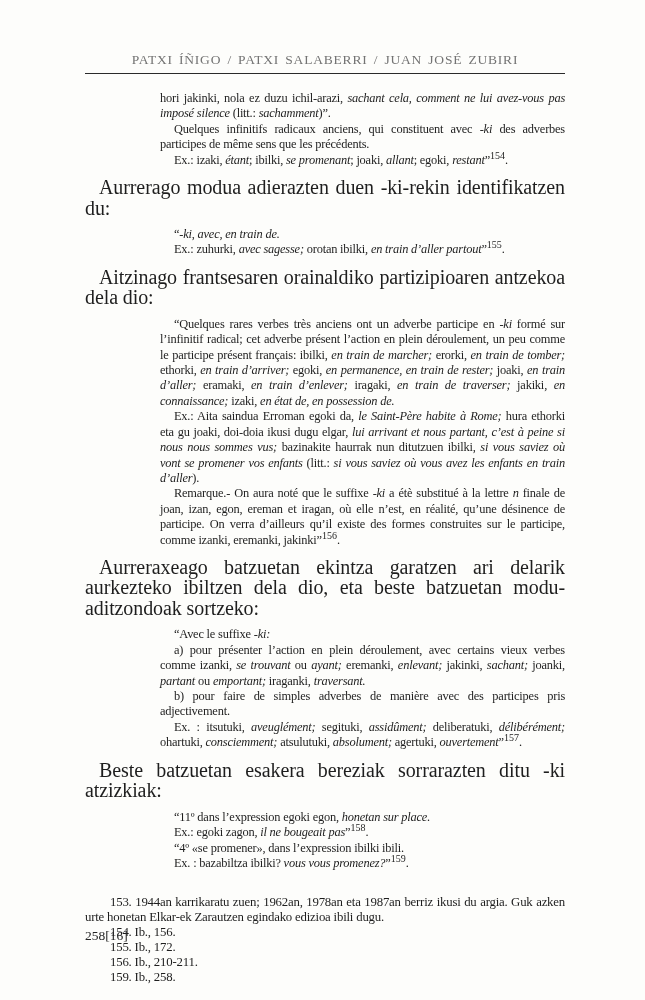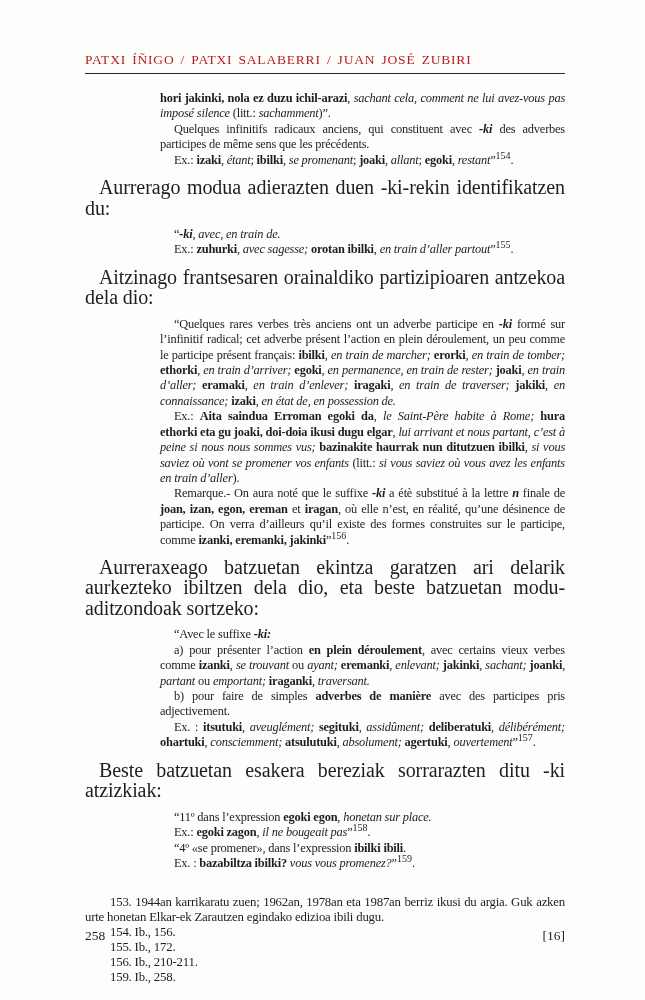--- a/index.html
+++ b/index.html
@@ -7,25 +7,25 @@
     width:645px;height:1000px;
     background:#fdfdfb;
     color:#1e1e1e;
     font-family:"Liberation Serif", serif;
     position:relative;
     box-sizing:border-box;
     padding:52px 80px 0 85px;
     overflow:hidden;
   }
   .running-header{
-    text-align:left;
+    text-align:center;
     font-size:13.5px;
     letter-spacing:.8px;
     word-spacing:2px;
-    color:#b91c1c;
+    color:#737373;
     white-space:nowrap;
   }
   .header-rule{
     border:none;
     border-top:1.6px solid #2a2a2a;
     margin:5px 0 0 0;
   }
   .content{text-align:justify;}
   .bodypar{
     font-size:20px;
@@ -35,41 +35,41 @@
   }
   .quote{
     font-size:12.4px;
     line-height:15.4px;
     letter-spacing:-.2px;
     margin:9px 0 9px 75px;
   }
   .content > .quote:first-child{margin-top:17px;}
   .par{margin:0;}
   .par.indent{text-indent:14px;}
-  .b{font-weight:bold;}
+  .b{font-weight:normal;}
   .i{font-style:italic;}
   sup{
     font-size:10px;
     line-height:0;
     vertical-align:super;
     letter-spacing:0;
   }
   .footnotes{
     margin-top:24px;
     font-size:12.8px;
     line-height:15px;
     letter-spacing:-.2px;
     text-align:justify;
   }
   .footnote{margin:0;text-indent:25px;}
   .page-footer{
     position:absolute;
     left:85px;right:80px;top:928px;
     display:flex;
-    justify-content:space-between;
+    justify-content:flex-start;
     font-size:13.5px;
     color:#242424;
   }
 </style>
 </head>
 <body>
 
 <div class="page">
   <div class="running-header">PATXI ÍÑIGO / PATXI SALABERRI / JUAN JOSÉ ZUBIRI</div>
   <hr class="header-rule">

